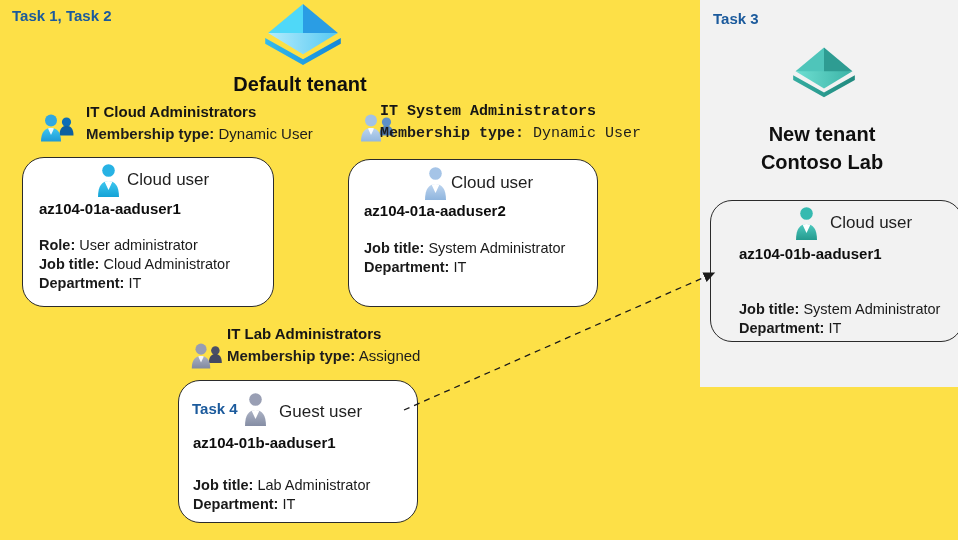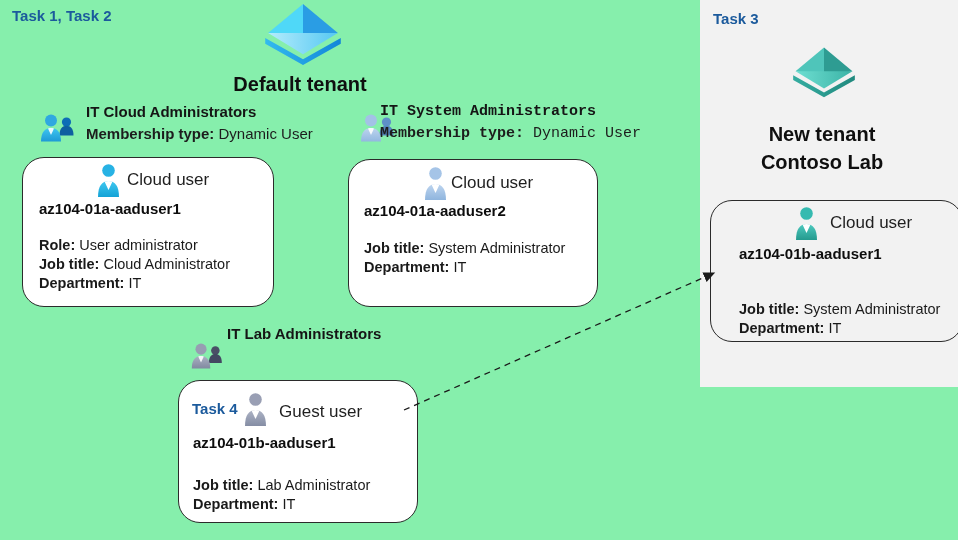--- a/index.html
+++ b/index.html
@@ -1,21 +1,21 @@
 <!DOCTYPE html>
 <html><head>
 <meta charset="utf-8">
 <style>
   html,body { margin:0; padding:0; }
   body { font-family: "Liberation Sans", sans-serif; }
   #stage {
     position: relative;
     width: 958px;
     height: 540px;
-    background: #86efac;
+    background: #fde047;
     overflow: hidden;
     color: #111;
   }
   .abs { position: absolute; }
 
   .task-label {
     font-size: 15px;
     font-weight: bold;
     color: #1b5a9c;
   }
@@ -232,20 +232,24 @@
         </linearGradient>
       </defs>
       <circle cx="28.5" cy="10" r="4.6" fill="#4a4f66"></circle>
       <path d="M21.5,23.5 C21.5,16.5 24.5,13.8 28.5,13.8 C32.5,13.8 35.5,16.5 35.5,23.5 Z" fill="#434861"></path>
       <circle cx="13" cy="8.5" r="6" fill="#979db2"></circle>
       <path d="M3,29.5 C3,20 7,16 13,16 C19,16 23,20 23,29.5 Z" fill="url(#g3f)"></path>
       <path d="M13,23 L10,16.4 C11,16.15 12,16 13,16 C14,16 15,16.15 16,16.4 Z" fill="#fff" opacity="0.9"></path>
     </svg>
     <div class="gtext" style="margin-left:38px;">
       <div class="group-name">IT Lab Administrators</div>
+      <div class="membership">
+        <b>Membership type:</b>
+        <span>Assigned</span>
+      </div>
     </div>
   </div>
 
   <div class="card" style="left:178px; top:380px; width:240px; height:143px;">
     <div class="card-task" style="left:13px; top:19px;">Task 4</div>
     <svg class="abs" style="left:64px; top:11px;" width="25" height="34" viewBox="0 0 24 34">
       <defs>
         <linearGradient id="u3b" x1="0" y1="0" x2="0" y2="1">
           <stop offset="0" stop-color="#adb3c5"></stop>
             <stop offset="1" stop-color="#858da4"></stop>

